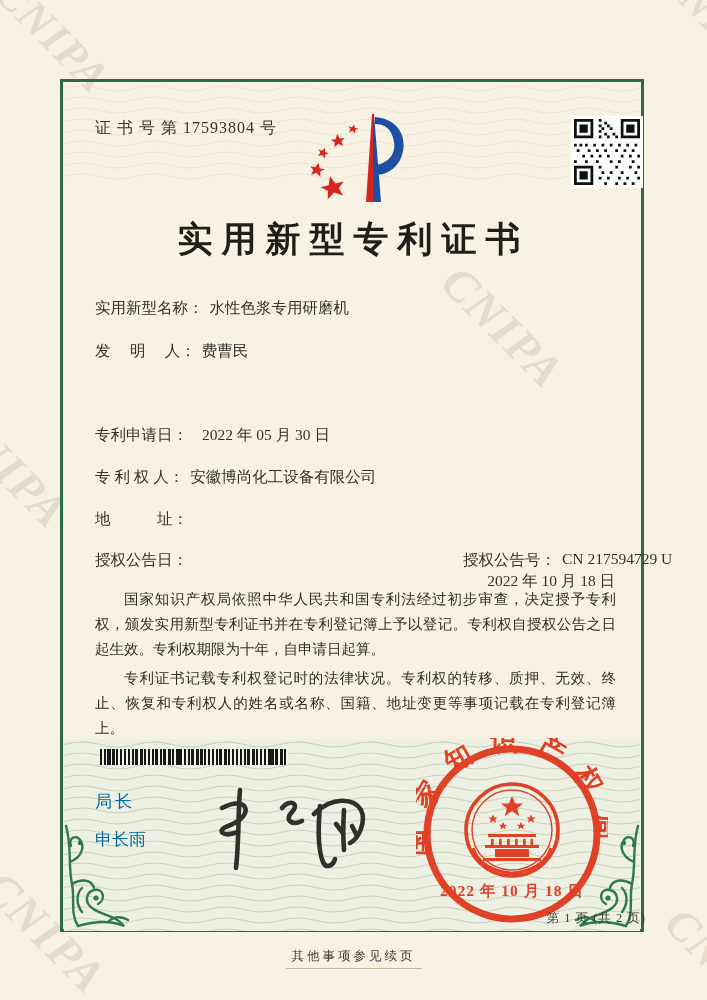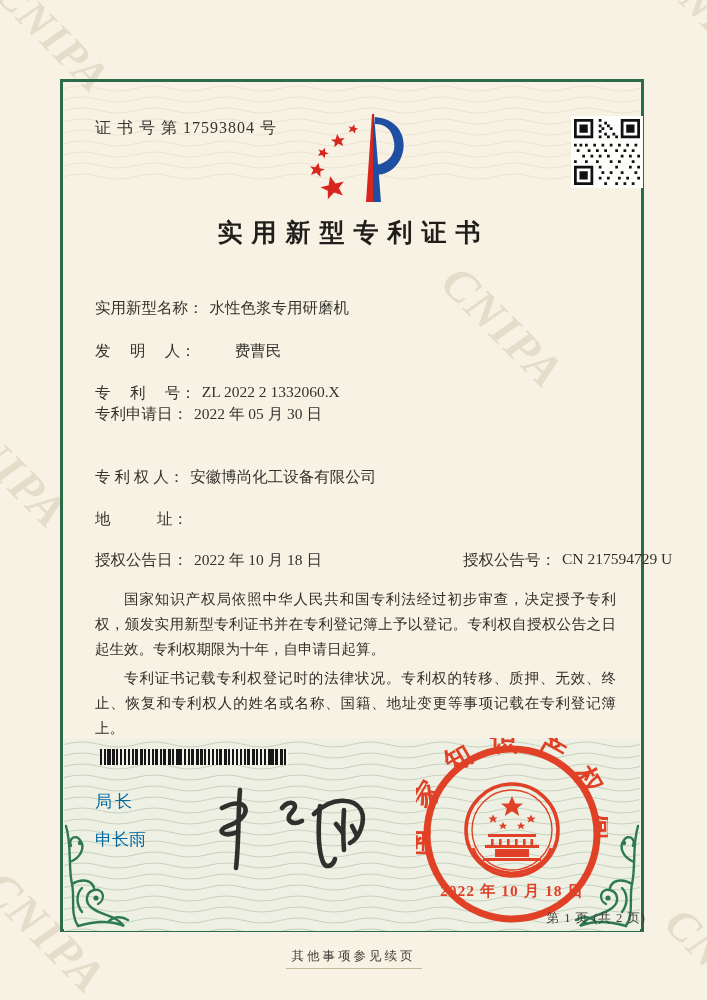--- a/index.html
+++ b/index.html
@@ -27,21 +27,21 @@
   .waves-top{ position:absolute; left:64px; top:83px; width:576px; height:100px; opacity:.5;}
   
   .cert-no{
     position:absolute; left:95px; top:118px; font-size:16px; letter-spacing:1px;
     color:#35342f;
   }
   .logo{ position:absolute; left:296px; top:108px; }
   .qr{ position:absolute; left:571px; top:116px; background:#fdfdfb; padding:3px; }
   .title{
     position:absolute; left:0; top:216px; width:707px; text-align:center;
-    font-size:25px; font-weight:600; letter-spacing:9px; color:#1f1e1b;
+    font-size:35px; font-weight:600; letter-spacing:9px; color:#1f1e1b;
   }
   
   .field-row{
     position:absolute; left:95px; width:520px; font-size:15.5px; color:#33322d;
     display:flex;
   }
   .field-row .lbl{ white-space:pre; }
   .field-row .val{ white-space:pre; margin-left:6px;text-align:right; }
   .grant-no{ position:absolute; left:368px; top:0; display:flex; font-size:15.5px;}
   
@@ -182,40 +182,36 @@
       M33,69h3v3h-3z M45,69h3v3h-3z M54,69h3v3h-3z M63,69h3v3h-3z"></path>
     </g>
   </svg>
 
   <div class="title">实用新型专利证书</div>
 
   <div class="field-row" style="top:298px;">
     <span class="lbl">实用新型名称：</span>
     <span class="val">水性色浆专用研磨机</span>
   </div>
-  <div class="field-row" style="top:341px;gap:33px;">
+  <div class="field-row" style="top:341px;">
     <span class="lbl">发　 明　 人：</span>
     <span class="val">费曹民</span>
   </div>
-  <div class="field-row" style="top:383px;">
-    <span class="lbl">专　 利　 号：</span>
-    <span class="val">ZL 2022 2 1332060.X</span>
-  </div>
-  <div class="field-row" style="top:404px;">
+  <div class="field-row" style="top:425px;gap:8px;">
     <span class="lbl">专利申请日：</span>
     <span class="val">2022 年 05 月 30 日</span>
   </div>
   <div class="field-row" style="top:467px;">
     <span class="lbl">专 利 权 人：</span>
     <span class="val">安徽博尚化工设备有限公司</span>
   </div>
   <div class="field-row" style="top:509px;">
     <span class="lbl">地　　　址：</span>
   </div>
-  <div class="field-row" style="top:550px;">
+  <div class="field-row" style="top:550px;flex-direction:column;">
     <span class="lbl">授权公告日：</span>
     <span class="val">2022 年 10 月 18 日</span>
     <span class="grant-no">
       <span class="lbl">授权公告号：</span>
       <span class="val">CN 217594729 U</span>
     </span>
   </div>
 
   <div class="paras">
     <p>国家知识产权局依照中华人民共和国专利法经过初步审查，决定授予专利权，颁发实用新型专利证书并在专利登记簿上予以登记。专利权自授权公告之日起生效。专利权期限为十年，自申请日起算。</p>

